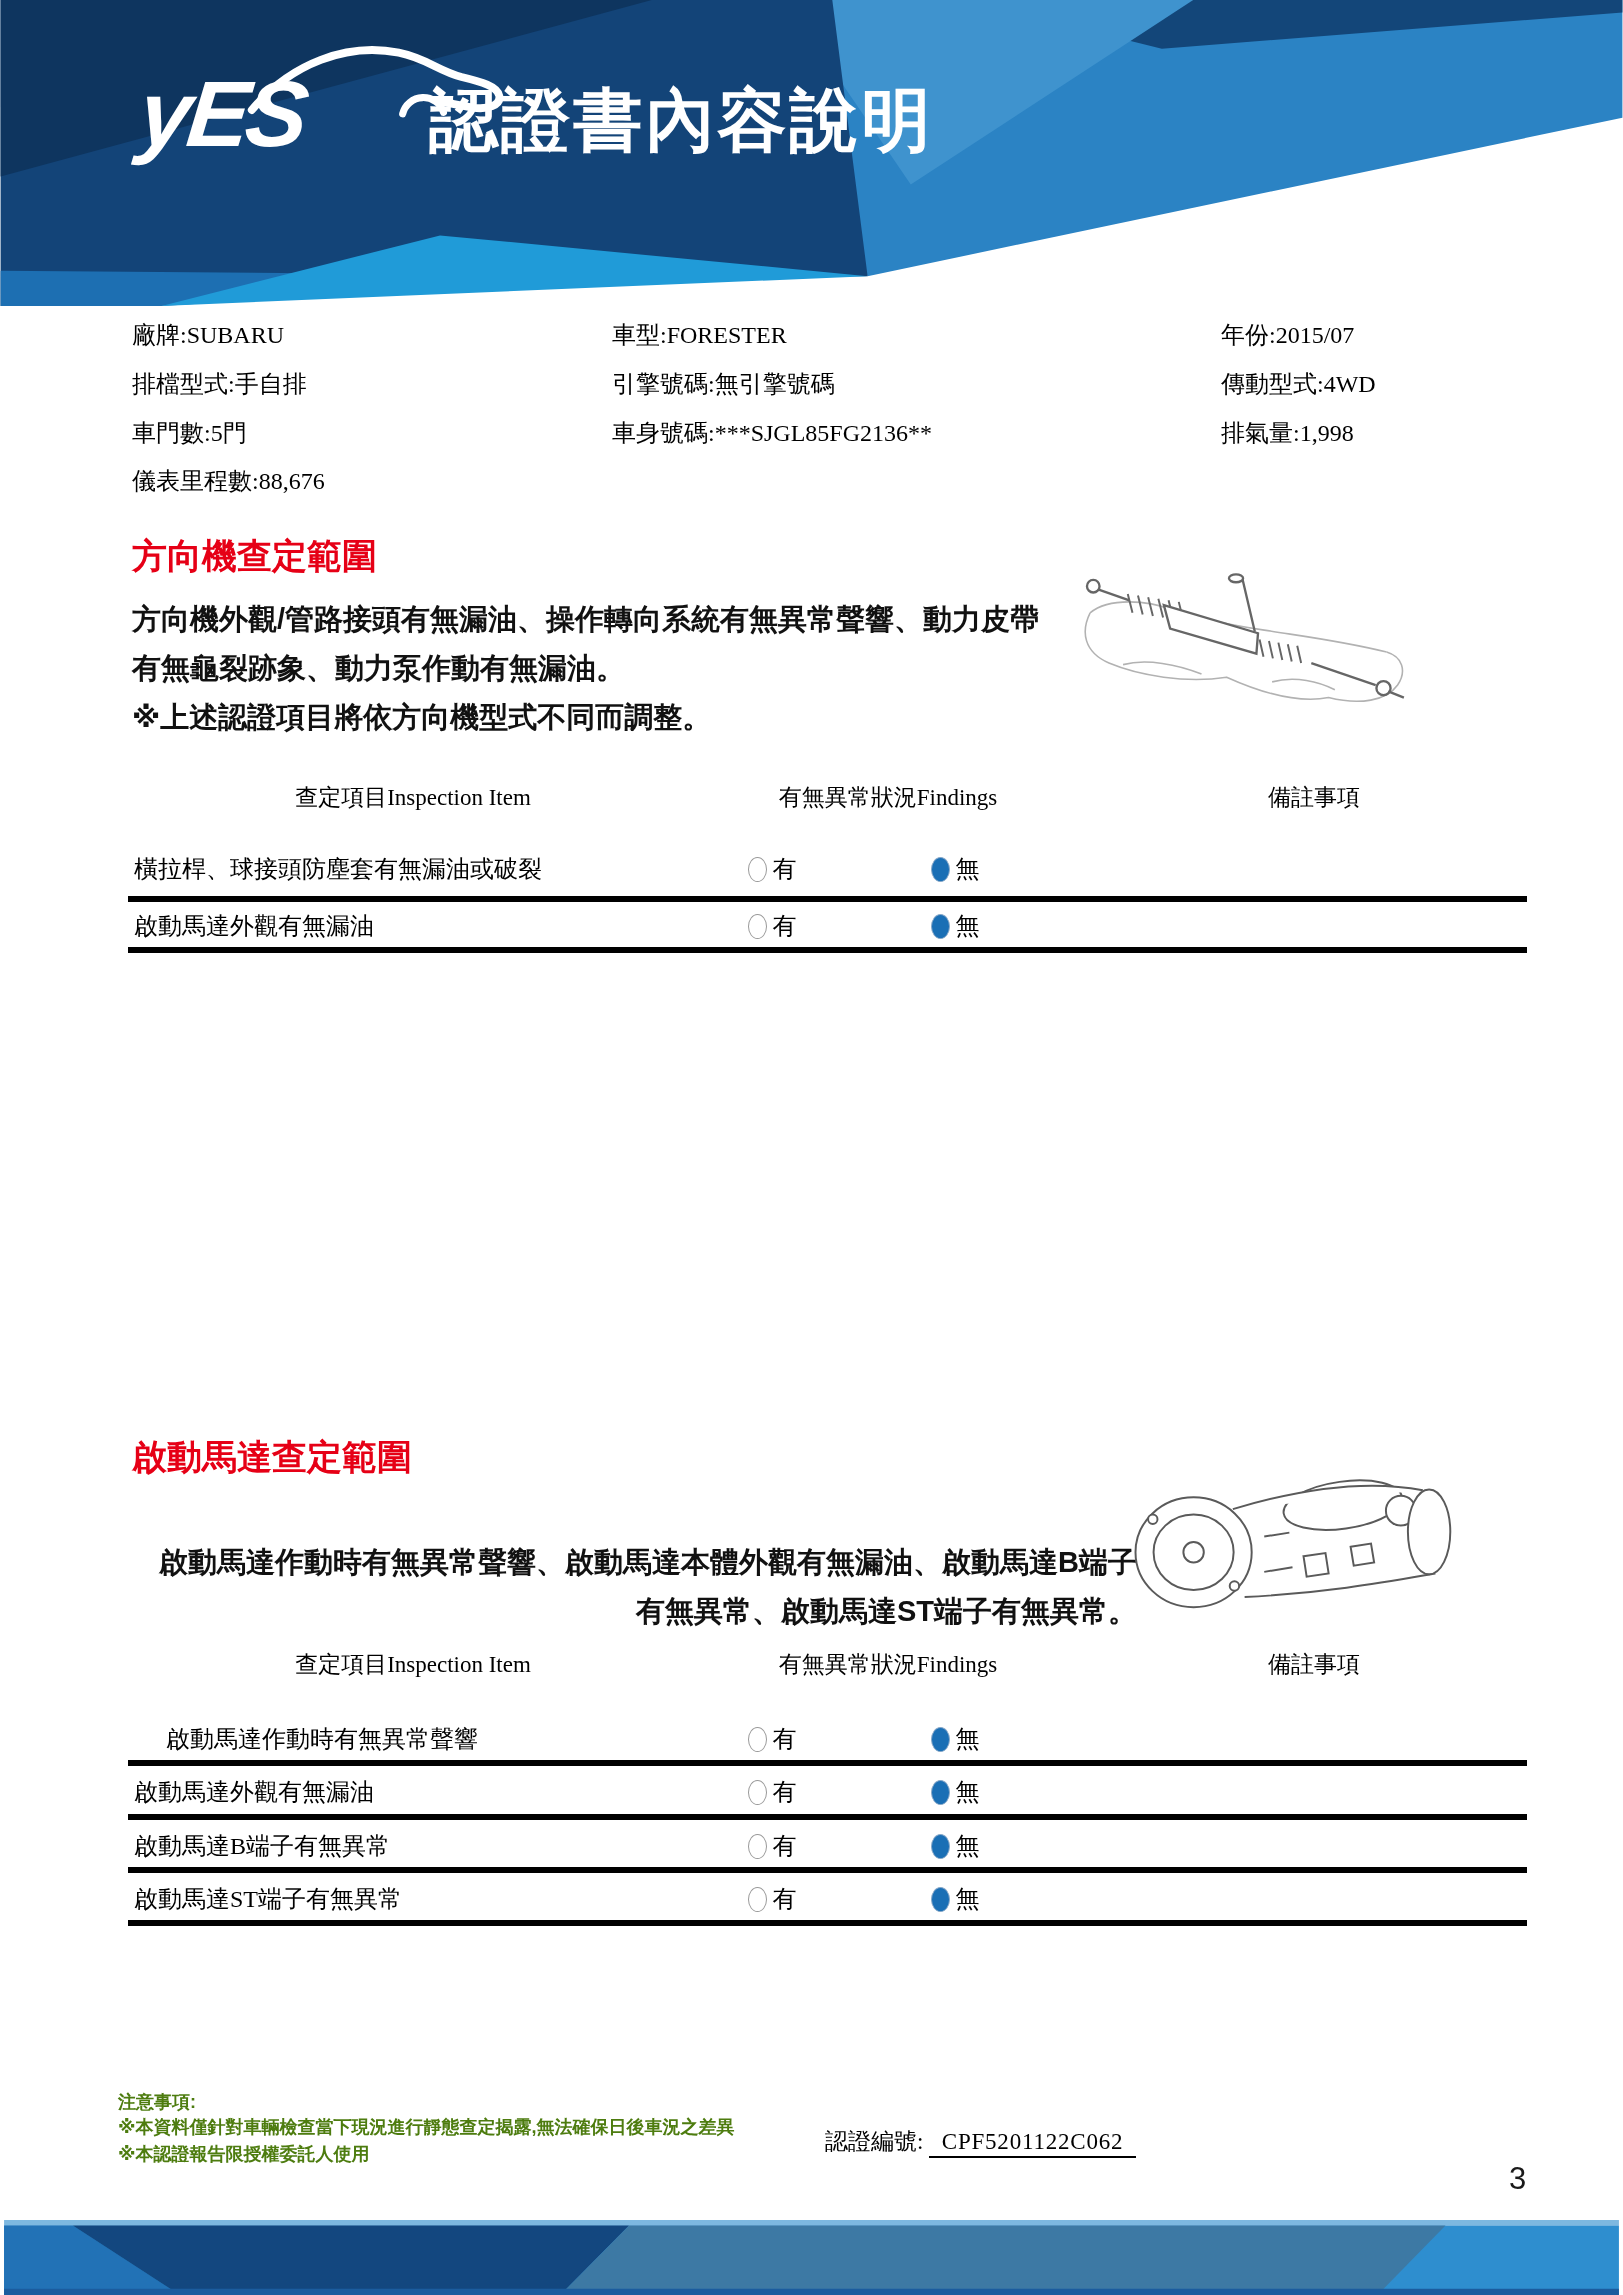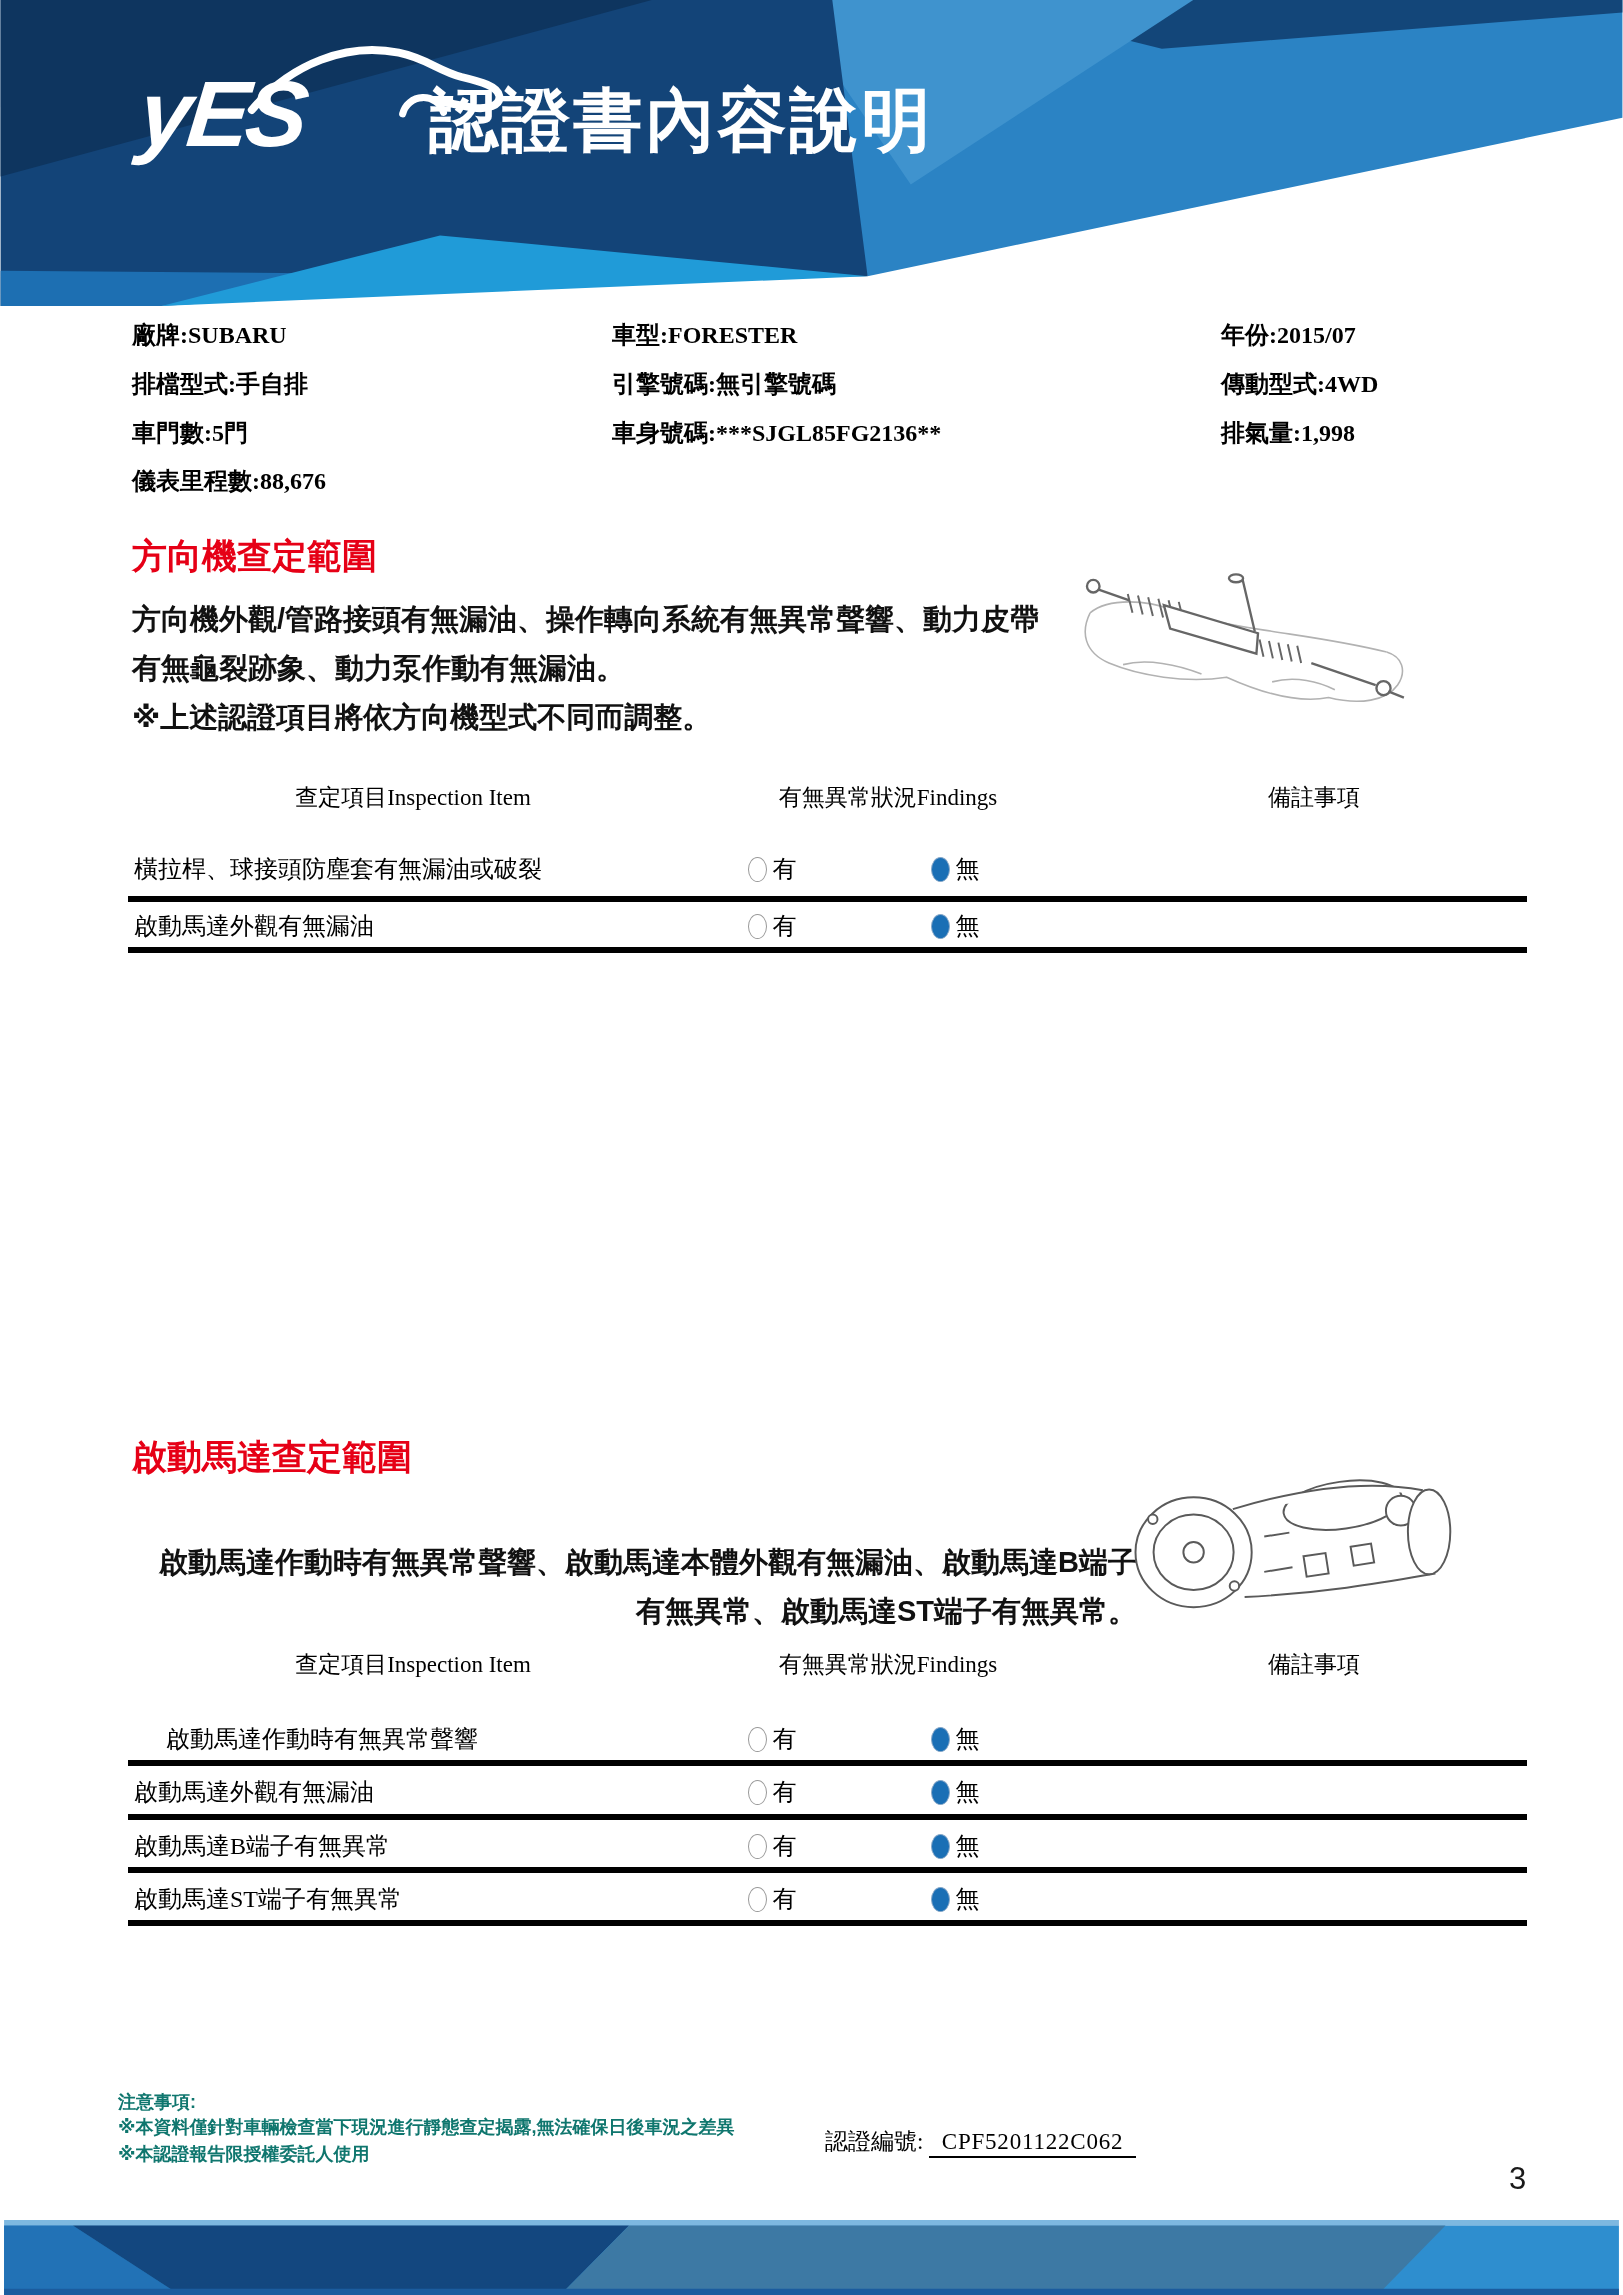--- a/index.html
+++ b/index.html
@@ -25,21 +25,21 @@
     transform:skewX(-6deg);
   }
   .header-title{
     left:389px;top:81px;
     font-family:"Liberation Sans","DejaVu Sans",sans-serif;
     font-weight:bold;font-size:69px;line-height:79px;
     color:#fff;letter-spacing:3.1px;white-space:nowrap;margin-left:40px;
   }
 
   
-  .info-line{font-size:24px;line-height:31px;white-space:nowrap;font-weight:bold;}
+  .info-line{font-size:24px;line-height:31px;white-space:nowrap;}
 
   
   .sec-title{
     font-family:"Liberation Sans","DejaVu Sans",sans-serif;
     font-weight:bold;font-size:35px;line-height:39px;
     color:#e60016;white-space:nowrap;
   }
   .sec-desc{
     font-family:"Liberation Sans","DejaVu Sans",sans-serif;
     font-weight:bold;font-size:29px;line-height:49px;
@@ -59,21 +59,21 @@
     display:inline-block;width:19px;height:25px;
     border:1.6px solid #999;border-radius:50%;
     background:#fff;margin-right:5.5px;box-sizing:border-box;
   }
   .radio.filled{background:#1a6fb5;border-color:#88a8c8;}
   .tline{background:#000;height:6.3px;width:1399px;left:128px;}
 
   
   .note{
     font-family:"Liberation Sans","DejaVu Sans",sans-serif;
-    font-weight:bold;color:#0f766e;font-size:18px;line-height:23.6px;
+    font-weight:bold;color:#4d7c0f;font-size:18px;line-height:23.6px;
     white-space:nowrap;
   }
   .cert{font-size:23px;line-height:30px;white-space:nowrap;}
   .cert .num{
     border-bottom:2.4px solid #000;padding:0 12.6px 1.6px 12.6px;letter-spacing:0.8px;
   }
   .pagenum{
     font-family:"Liberation Sans","DejaVu Sans",sans-serif;
     font-size:31px;color:#1a1a1a;
   }

